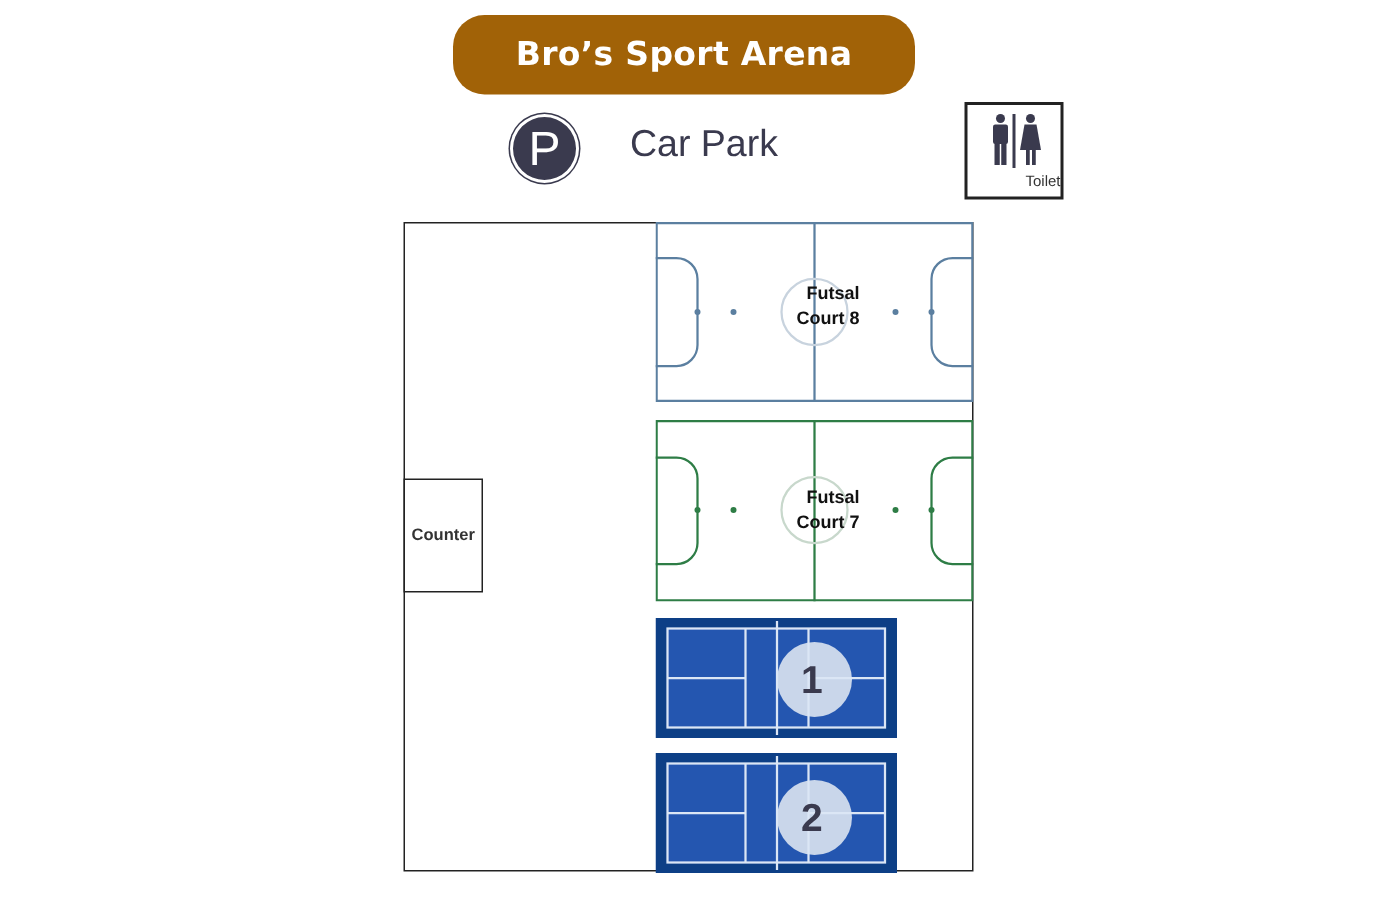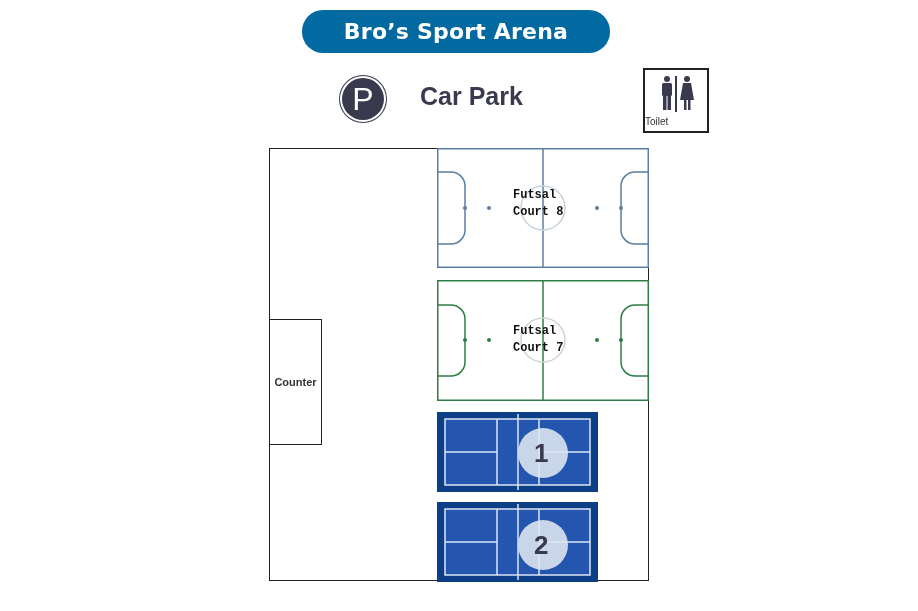--- a/index.html
+++ b/index.html
@@ -1,29 +1,29 @@
 <!DOCTYPE html>
 <html><head>
 <meta charset="utf-8">
 <style>
   html,body{margin:0;padding:0;background:#fff;}
   body{width:918px;height:611px;position:relative;overflow:hidden;font-family:"DejaVu Sans",sans-serif;}
   .abs{position:absolute;}
-  .title-pill{left:302px;top:10px;width:308px;height:43px;border-radius:21px;background:#0369a1;color:#fff;
+  .title-pill{left:302px;top:10px;width:308px;height:53px;border-radius:21px;background:#a16207;color:#fff;
     display:flex;align-items:center;justify-content:center;font-weight:bold;font-size:22px;letter-spacing:0.2px;}
   .parking-icon{left:340px;top:76px;width:46px;height:46px;border-radius:50%;background:#3a3a4e;
     display:flex;align-items:center;justify-content:center;box-shadow:inset 0 0 0 2px #fff, 0 0 0 1px #3a3a4e;}
   .parking-icon span{color:#fff;font-size:32px;font-family:"Liberation Sans",sans-serif;line-height:1;}
-  .carpark-label{left:420px;top:82px;font-size:25px;font-weight:bold;color:#3a3a4e;font-family:"Liberation Sans",sans-serif;}
+  .carpark-label{left:420px;top:82px;font-size:25px;font-weight:normal;color:#3a3a4e;font-family:"Liberation Sans",sans-serif;}
   .toilet{left:643px;top:68px;width:66px;height:65px;border:2px solid #222;box-sizing:border-box;}
-  .toilet-label{position:absolute;left:0;right:0;bottom:4px;text-align:left;font-size:10px;color:#333;font-family:"Liberation Sans",sans-serif;}
+  .toilet-label{position:absolute;left:0;right:0;bottom:4px;text-align:right;font-size:10px;color:#333;font-family:"Liberation Sans",sans-serif;}
   .outer{left:269px;top:148px;width:380px;height:433px;border:1.5px solid #222;box-sizing:border-box;}
-  .counter{left:269px;top:319px;width:53px;height:126px;border:1.5px solid #222;box-sizing:border-box;
+  .counter{left:269px;top:319px;width:53px;height:76px;border:1.5px solid #222;box-sizing:border-box;
     display:flex;align-items:center;justify-content:center;font-size:11px;font-weight:bold;color:#333;font-family:"Liberation Sans",sans-serif;}
-  .court-label{position:absolute;text-align:left;font-weight:bold;font-size:12px;color:#111;line-height:17px;font-family:Liberation Mono, monospace;}
+  .court-label{position:absolute;text-align:right;font-weight:bold;font-size:12px;color:#111;line-height:17px;font-family:Liberation Sans, sans-serif;}
   .pb-num{position:absolute;font-size:26px;font-weight:bold;color:#3a3a4e;font-family:"Liberation Sans",sans-serif;}
 </style>
 </head>
 <body>
 
 <div class="abs title-pill">
   <span>Bro’s Sport Arena</span>
 </div>
 
 <div class="abs parking-icon">

